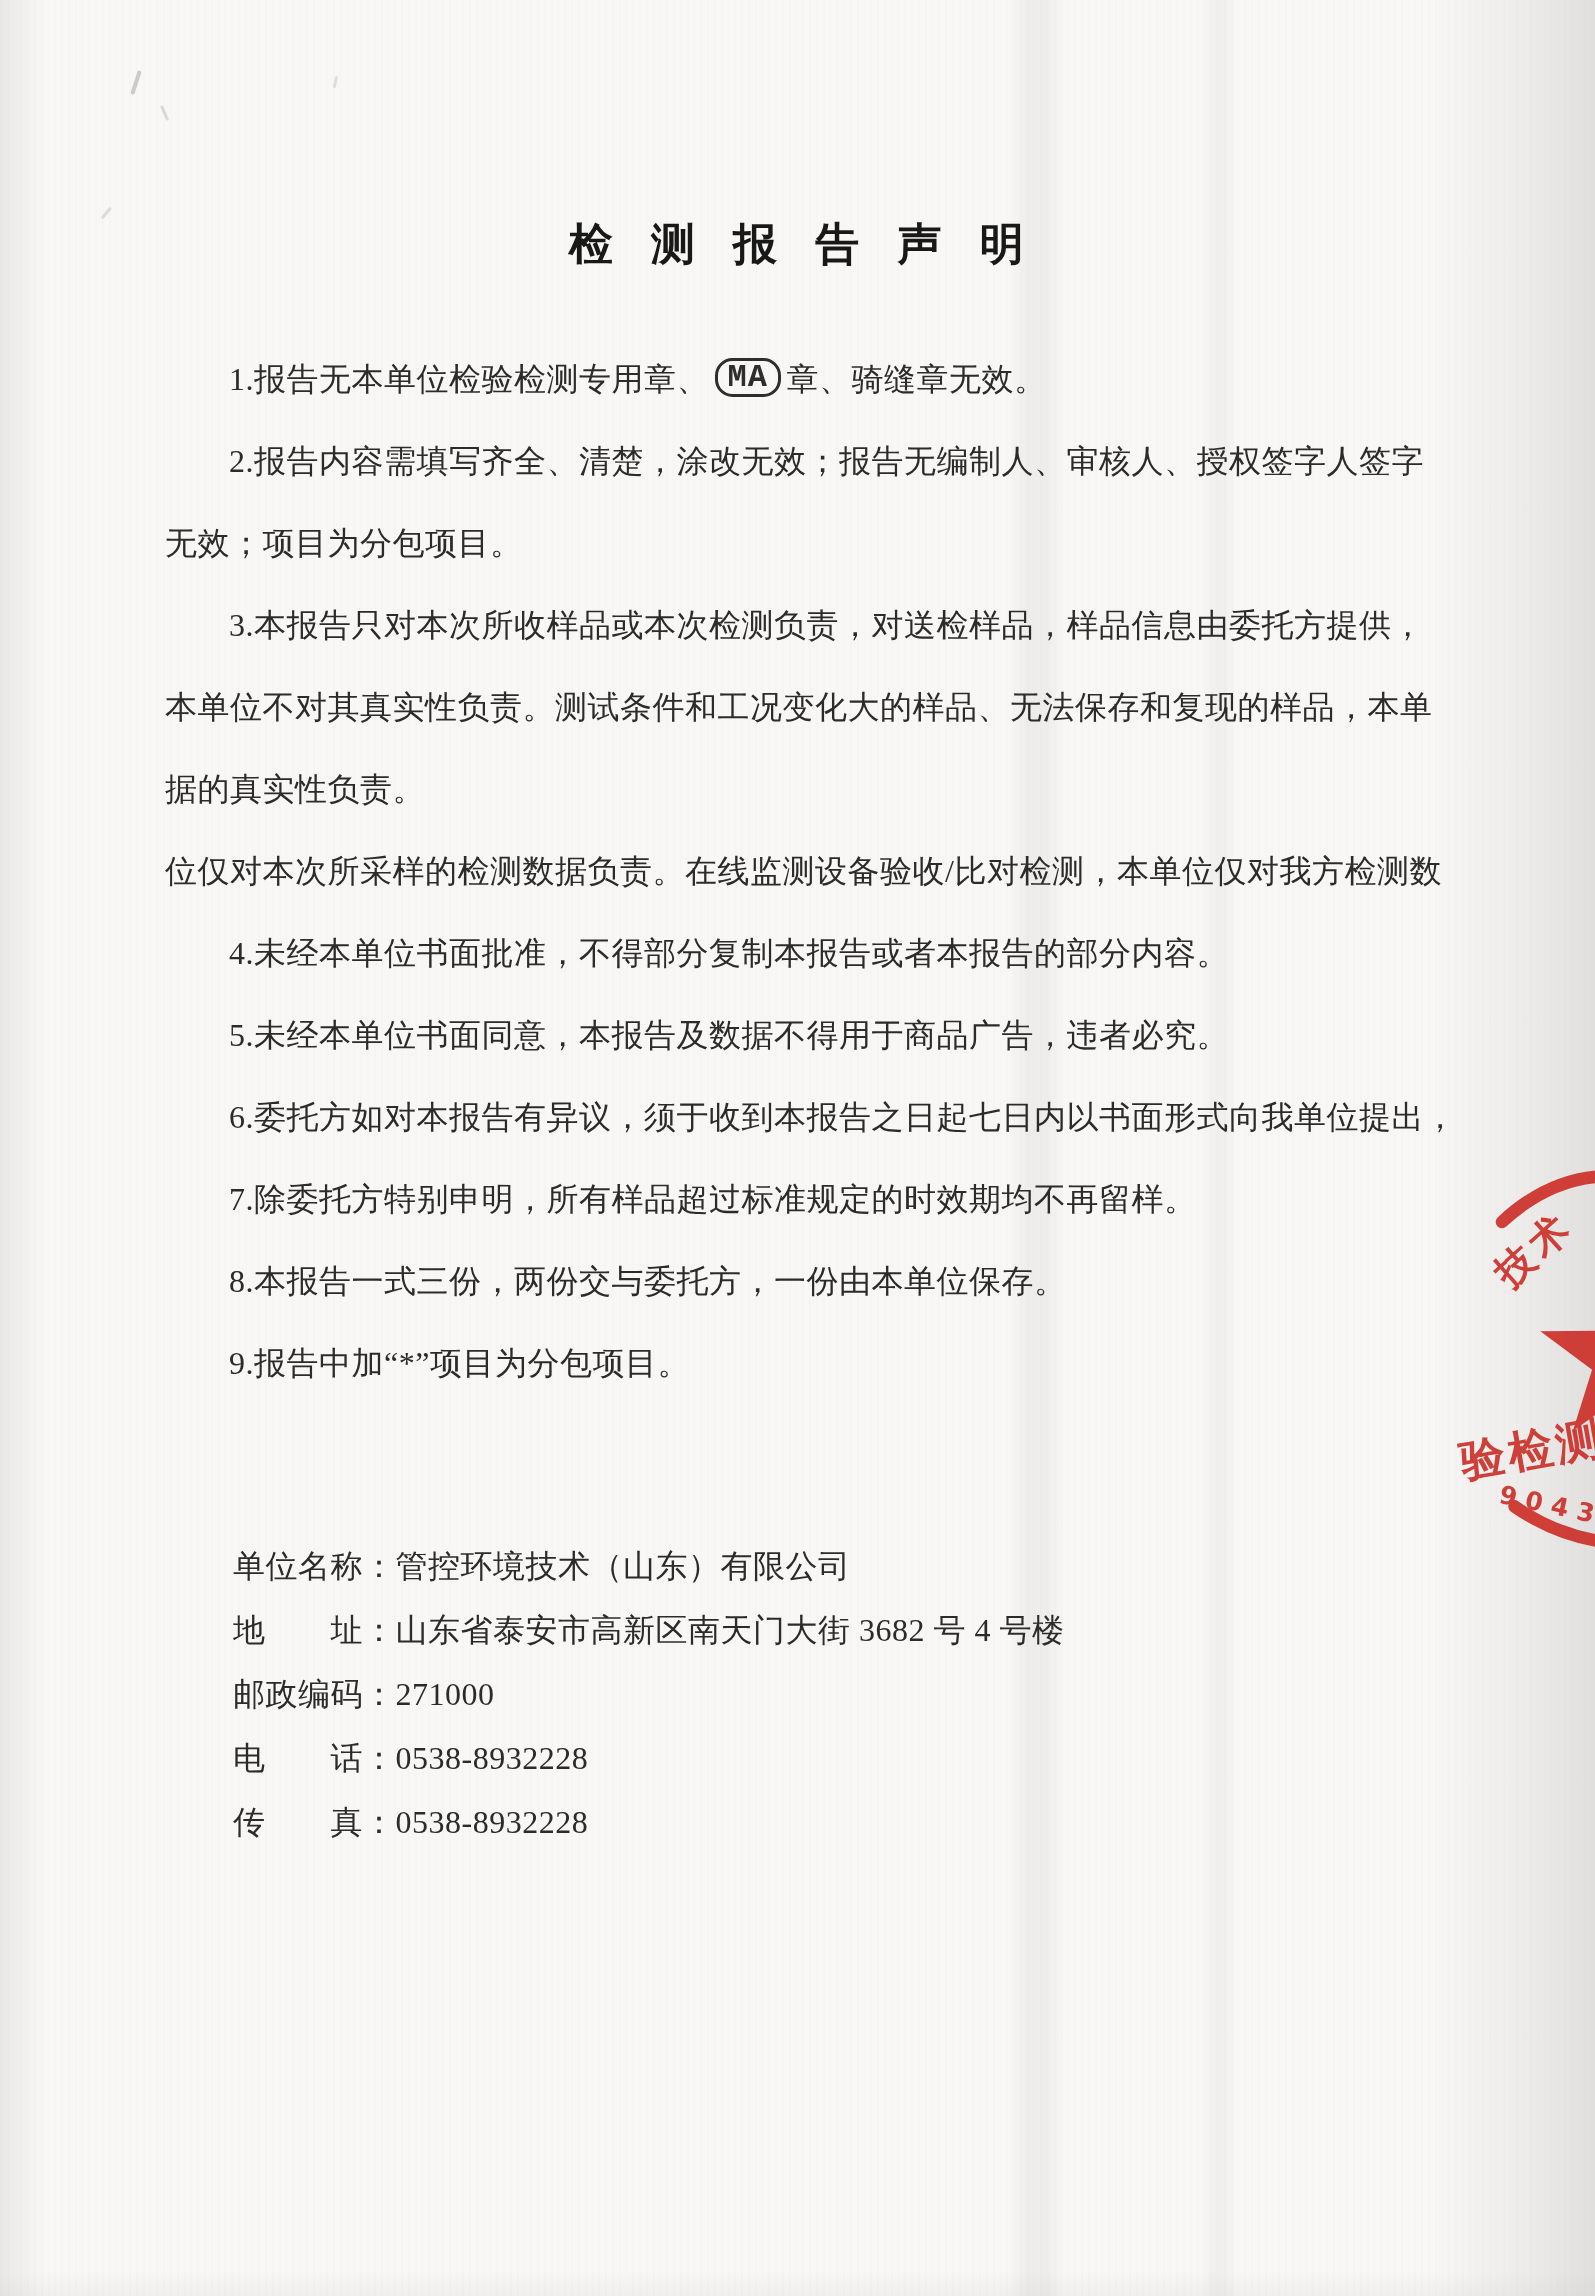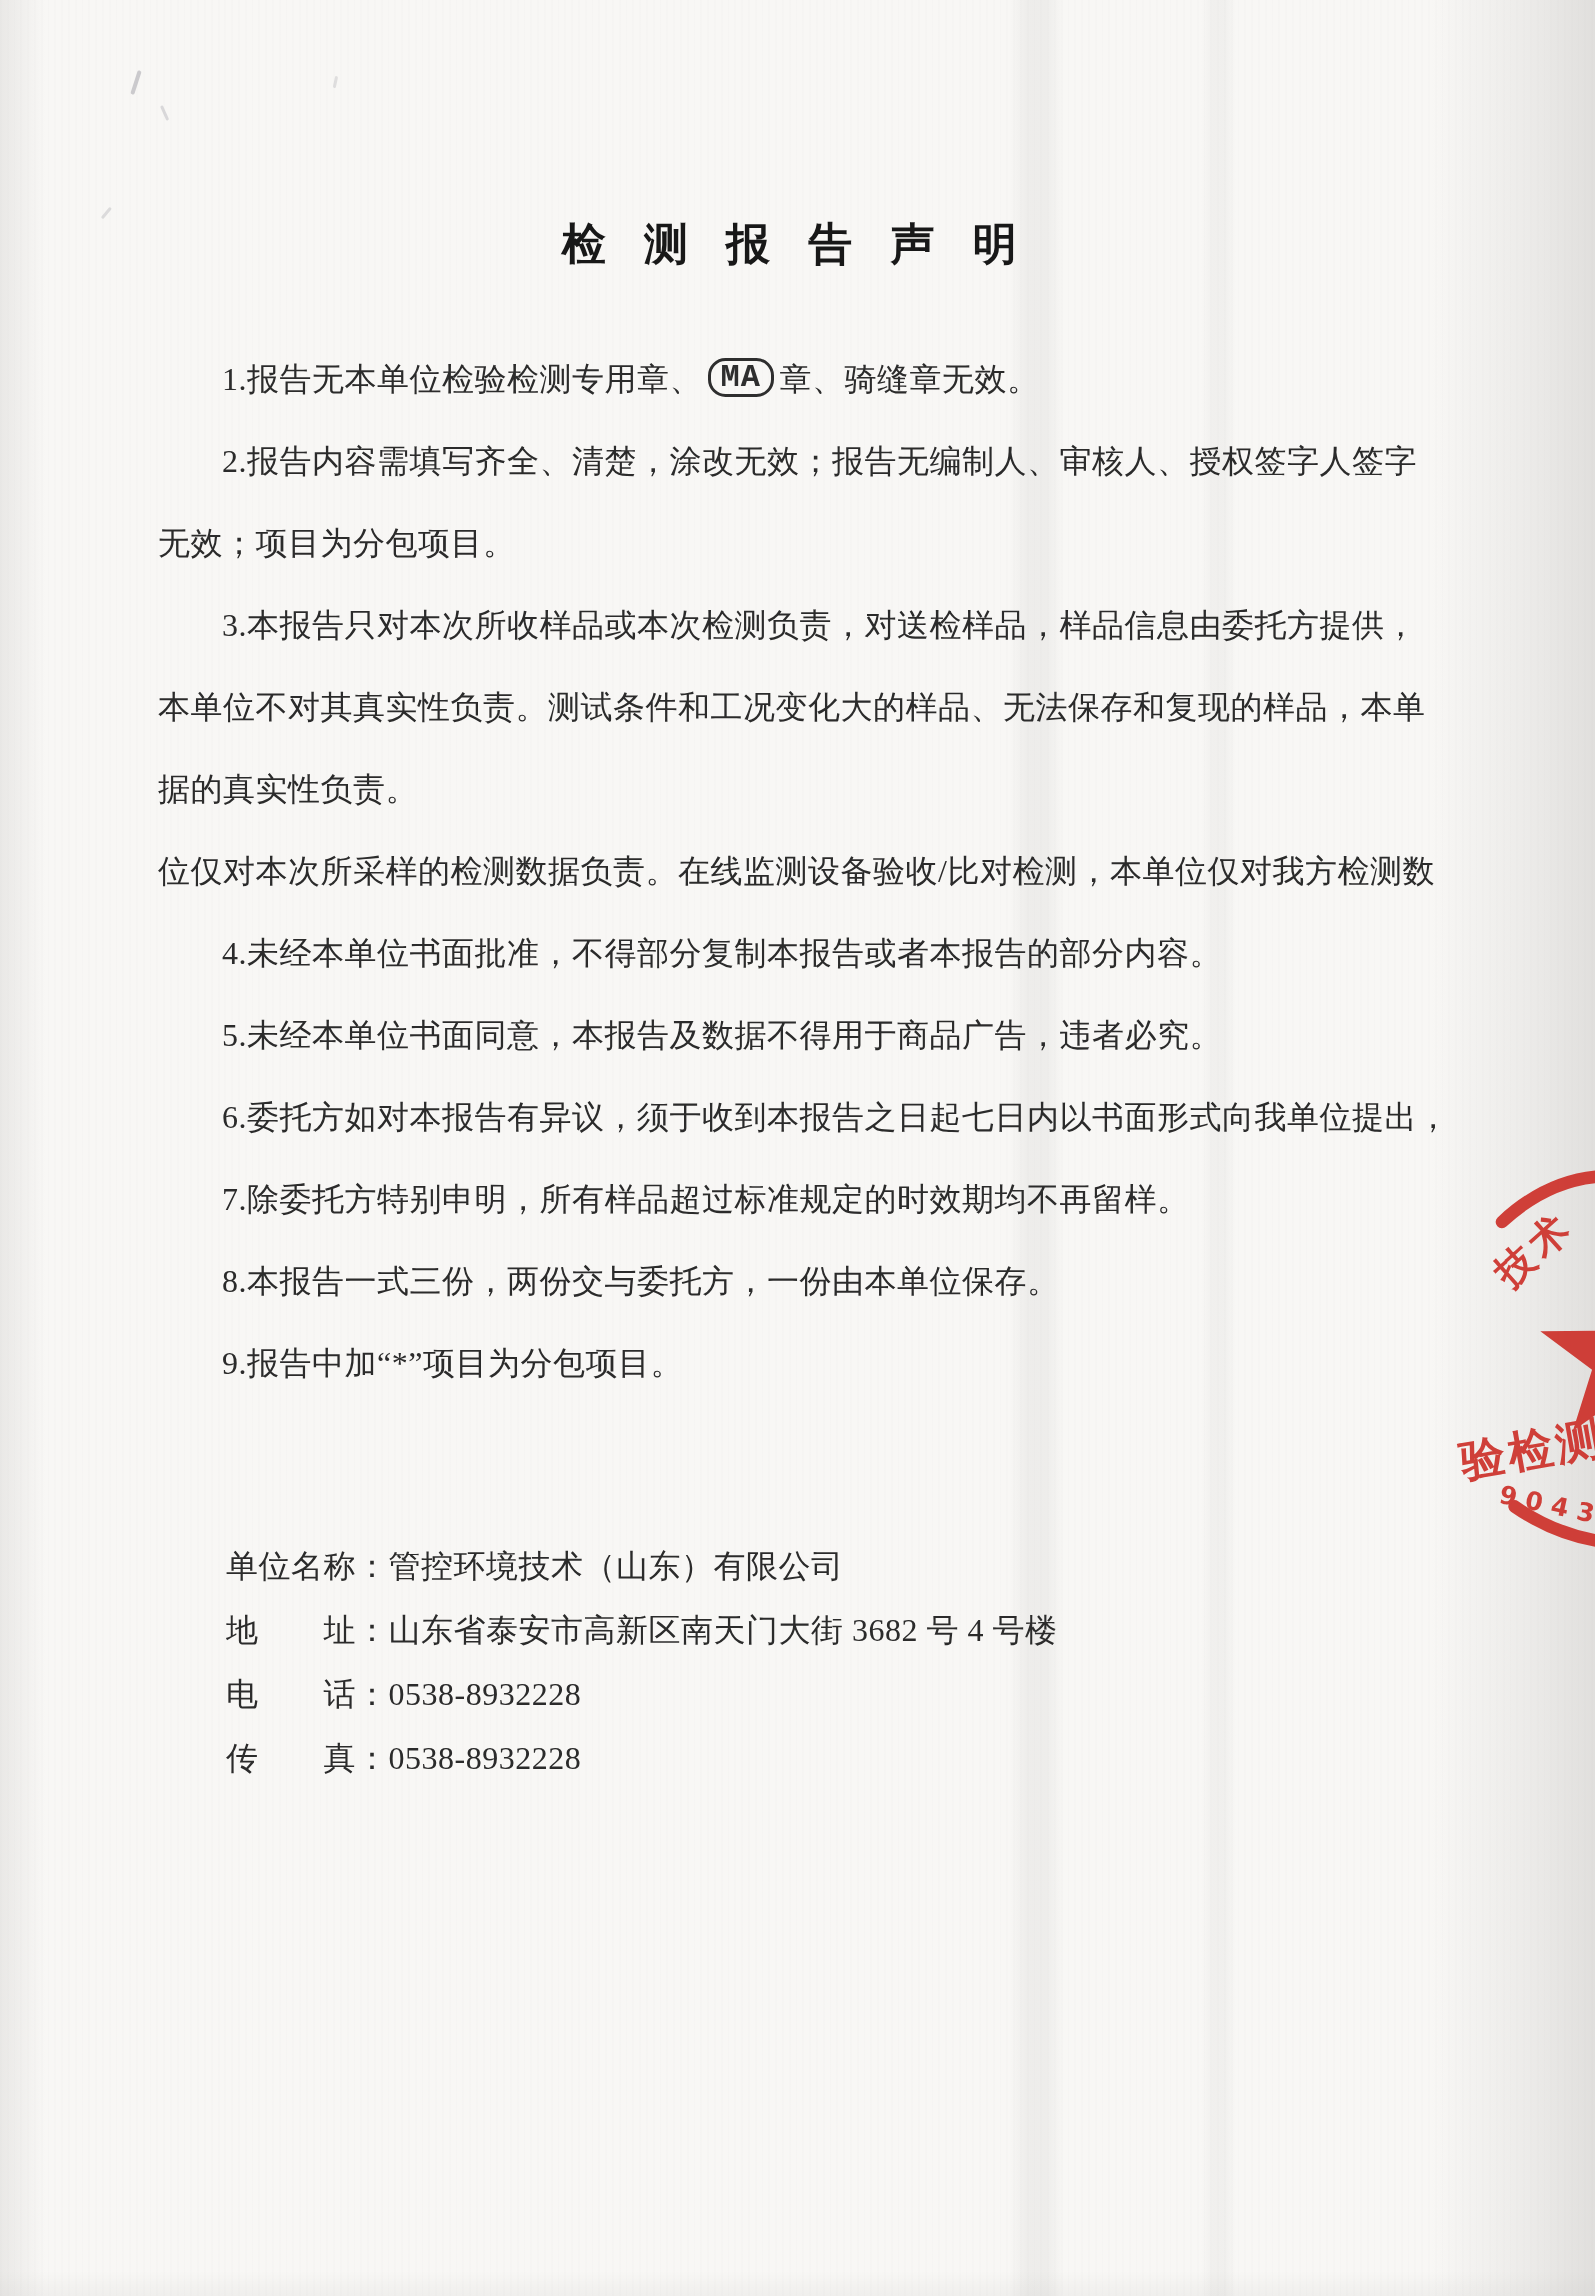--- a/index.html
+++ b/index.html
@@ -12,21 +12,21 @@
     font-family:"Liberation Serif","DejaVu Serif",serif;
     background-color:#f8f7f5;
     background-image:
       linear-gradient(270deg, rgba(186,184,182,0.38) 0px, rgba(196,194,192,0.22) 68px, rgba(200,198,196,0.0) 165px),
       linear-gradient(90deg, rgba(196,194,192,0.28) 0px, rgba(200,198,196,0.0) 45px),
       linear-gradient(90deg, rgba(0,0,0,0) 1009px, rgba(175,175,173,0.14) 1027px, rgba(175,175,173,0.14) 1046px, rgba(0,0,0,0) 1064px),
       linear-gradient(90deg, rgba(0,0,0,0) 1201px, rgba(175,175,173,0.10) 1213px, rgba(175,175,173,0.10) 1225px, rgba(0,0,0,0) 1236px),
       linear-gradient(0deg, rgba(0,0,0,0.035) 0px, rgba(0,0,0,0) 27px),
       repeating-linear-gradient(90deg, rgba(60,60,70,0.012) 0px, rgba(60,60,70,0.012) 1.9px, rgba(0,0,0,0) 1.9px, rgba(0,0,0,0) 6.8px);
   }
-  .content { position:absolute; left:158px; top:0; width:1276px; }
+  .content { position:absolute; left:165px; top:0; width:1276px; }
   .doc-title {
     margin:215px 0 0 0;
     text-align:center;
     font-size:44px; font-weight:bold;
     letter-spacing:13.6px;
     color:#181818;
   }
   .body-block { margin-top:64px; font-size:32px; line-height:82px; }
   .line { white-space:nowrap; letter-spacing:0.5px; }
   .line.first { padding-left:64px; }
@@ -100,20 +100,23 @@
     </div>
 
     <div class="contact-block">
       <div class="contact-line">
         <span>单位名称：</span><span>管控环境技术（山东）有限公司</span>
       </div>
       <div class="contact-line">
         <span>地　　址：</span><span>山东省泰安市高新区南天门大街 3682 号 4 号楼</span>
       </div>
       <div class="contact-line">
+        <span>邮政编码：</span><span>271000</span>
+      </div>
+      <div class="contact-line">
         <span>电　　话：</span><span>0538-8932228</span>
       </div>
       <div class="contact-line">
         <span>传　　真：</span><span>0538-8932228</span>
       </div>
     </div>
   </div>
 
   <div class="stamp-clip">
     <svg width="466" height="466" viewBox="0 0 480 480">

